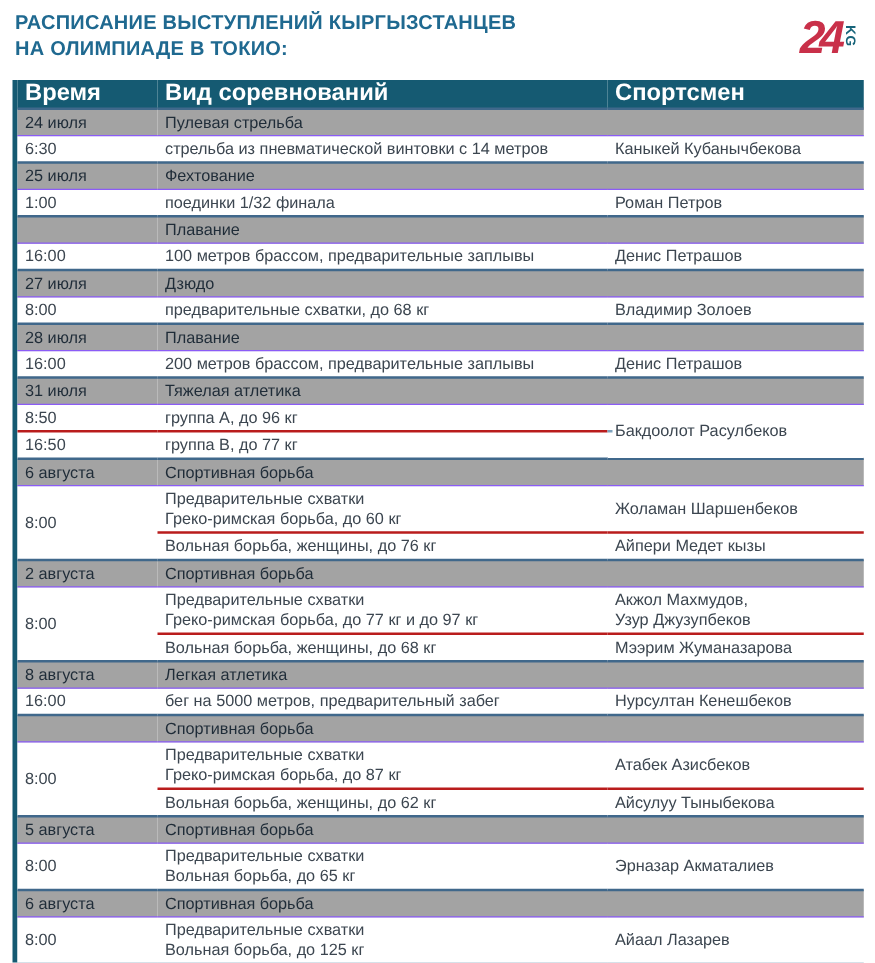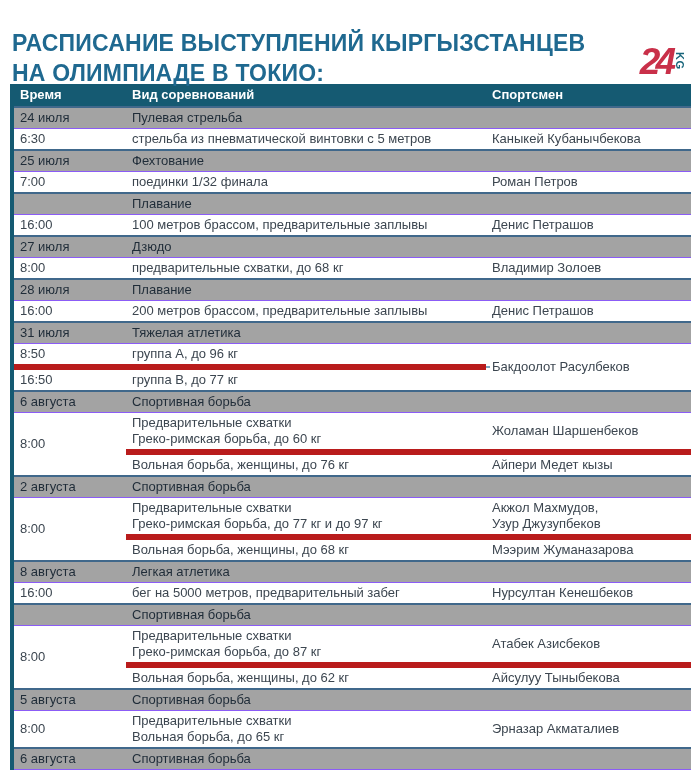--- a/index.html
+++ b/index.html
@@ -7,26 +7,26 @@
     width:700px; height:770px;
     font-family:"Liberation Sans", sans-serif;
     color:#3c4650;
     overflow:hidden;
   }
   .page { position:relative; padding:8px 9px 0 10px; box-sizing:border-box; }
 
   
   .header-area { position:relative; height:52px; }
   .title {
-    color:#1f6990; font-size:23px; font-weight:700;
+    color:#1f6990; font-size:16px; font-weight:700;
     line-height:1.32; white-space:pre-line; letter-spacing:0.2px;
-    margin:20px 0 0 2px;
+    margin:0 0 0 2px;
   }
   .logo {
-    position:absolute; right:6px; top:14px;
+    position:absolute; right:6px; top:2px;
     display:flex; align-items:flex-start;
   }
   .logo-number {
     color:#c93049; font-size:37px; font-weight:800; font-style:italic;
     letter-spacing:-5px; line-height:40px;
   }
   .logo-suffix {
     color:#17647a; font-size:11px; font-weight:700;
     writing-mode:vertical-rl; letter-spacing:0.5px;
     margin-left:4px; margin-top:10px; line-height:10px;
@@ -36,31 +36,31 @@
   .table-wrap { border-left:4px solid #155a72; margin-top:4px; }
   table.schedule {
     border-collapse:collapse; table-layout:fixed;
     width:677px; border-bottom:2px solid #5d87a6;
   }
   col.c-time { width:112px; }
   col.c-event { width:360px; }
 
   thead th {
     background:#155a72; color:#ffffff; text-align:left;
-    font-size:13px; font-weight:700; padding:3px 6px; line-height:16px;
+    font-size:19px; font-weight:700; padding:3px 6px; line-height:16px;
   }
   td {
     font-size:13px; padding:2px 6px; line-height:16px;
     vertical-align:middle; white-space:pre-line; background:#ffffff;
   }
   .date-row td {
     background:#a3a3a3; font-weight:400; color:#1f2c38;
     border-top:2px solid #40688b; border-bottom:1px solid #8b5cf6;
   }
-  .sub-divide { border-bottom:6px solid #b91c1c; }
+  .sub-divide { border-bottom:2px solid #b91c1c; }
   .athlete-span { position:relative; }
   .athlete-span::before {
     content:""; position:absolute; left:0; top:50%; width:4px;
     border-top:2px solid #7ea2bd; margin-top:-1px;
   }
 </style>
 </head>
 <body>
 
 <div class="page">
@@ -88,29 +88,29 @@
           <th>Спортсмен</th>
         </tr>
       </thead>
       <tbody>
           <tr class="date-row">
             <td class="date-cell">24 июля</td>
             <td class="sport-cell" colspan="2">Пулевая стрельба</td>
           </tr>
           <tr class="content-row">
             <td class="time-cell">6:30</td>
-            <td class="event-cell">стрельба из пневматической винтовки с 5 метров</td>
+            <td class="event-cell">стрельба из пневматической винтовки с 14 метров</td>
             <td class="athlete-cell">Каныкей Кубанычбекова</td>
           </tr>
           <tr class="date-row">
             <td class="date-cell">25 июля</td>
             <td class="sport-cell" colspan="2">Фехтование</td>
           </tr>
           <tr class="content-row">
-            <td class="time-cell">7:00</td>
+            <td class="time-cell">1:00</td>
             <td class="event-cell">поединки 1/32 финала</td>
             <td class="athlete-cell">Роман Петров</td>
           </tr>
           <tr class="date-row">
             <td class="date-cell"></td>
             <td class="sport-cell" colspan="2">Плавание</td>
           </tr>
           <tr class="content-row">
             <td class="time-cell">16:00</td>
             <td class="event-cell">100 метров брассом, предварительные заплывы</td>

